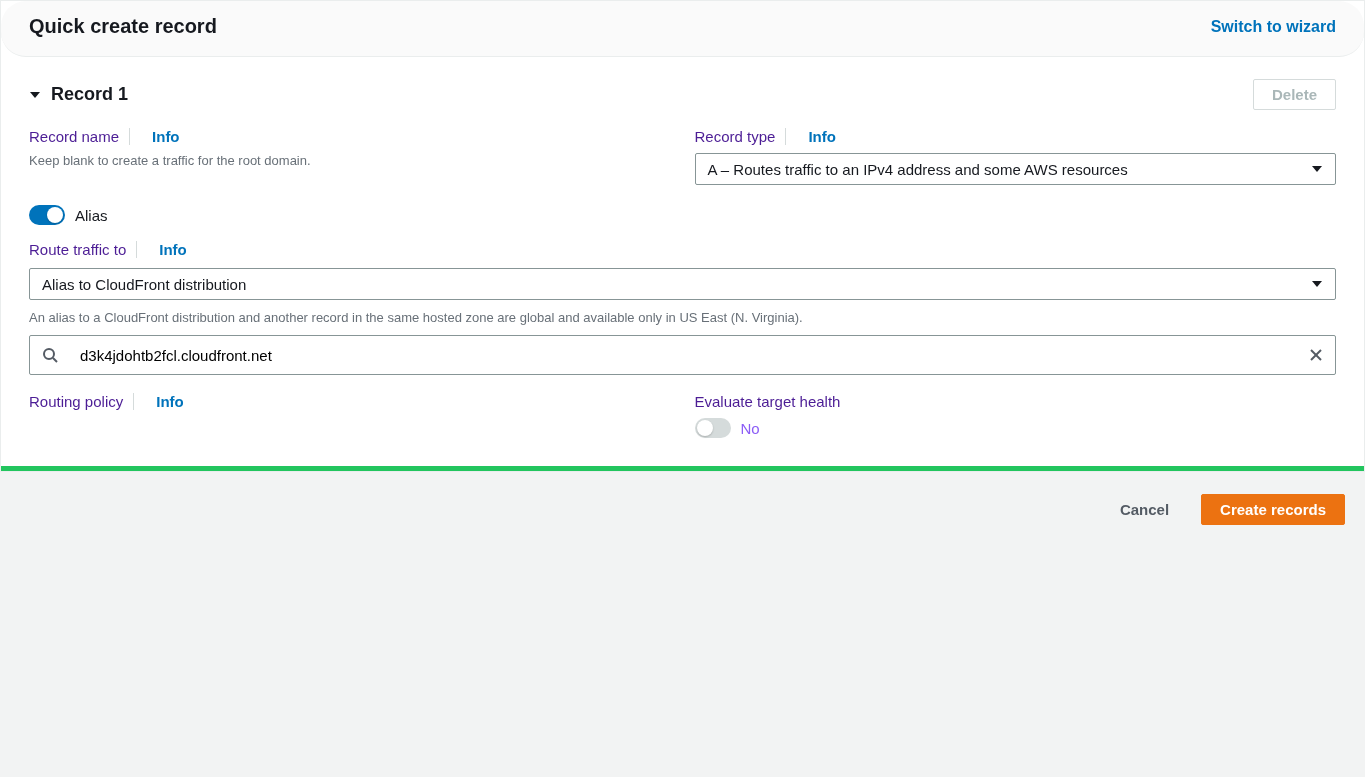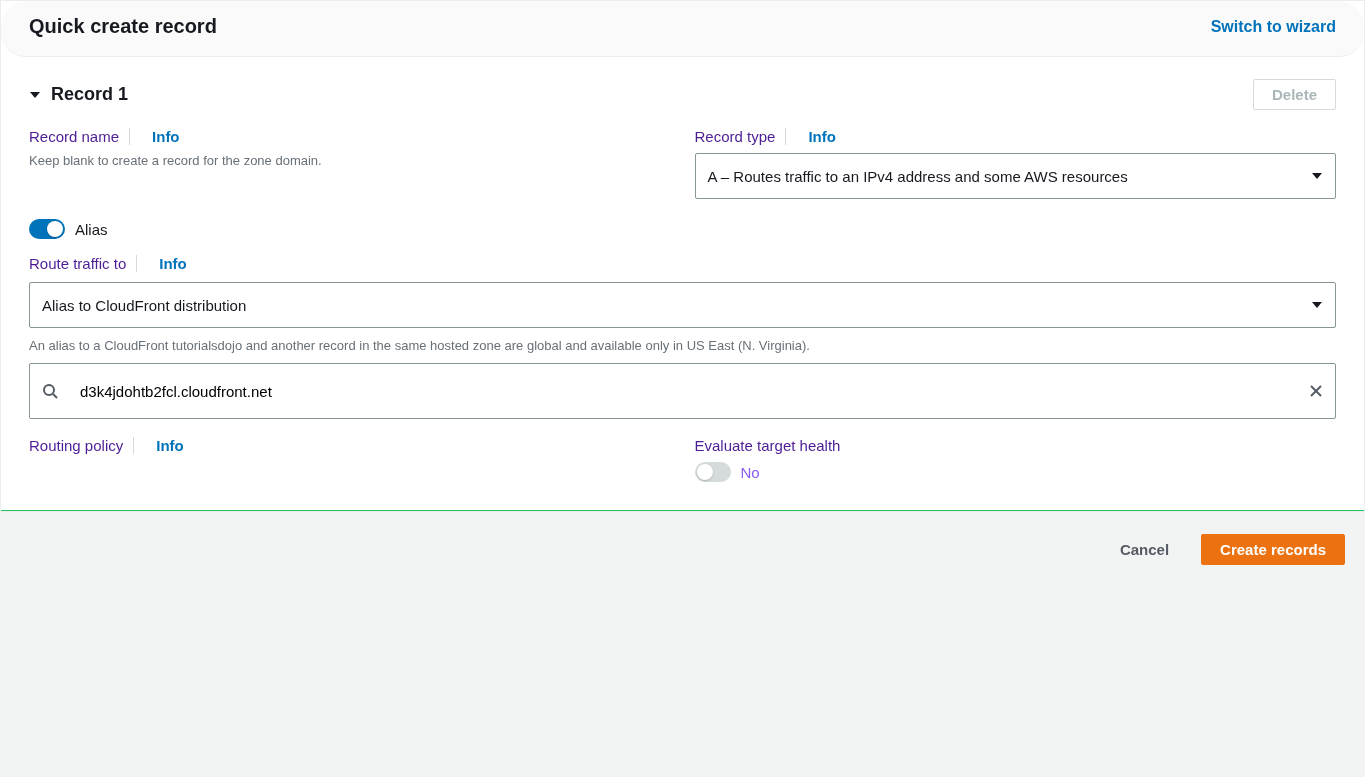--- a/index.html
+++ b/index.html
@@ -30,21 +30,21 @@
     color: #16191f;
   }
   .header-link {
     color: #0073bb;
     font-weight: 700;
     font-size: 16px;
     cursor: pointer;
   }
   .section {
     padding: 22px 28px 28px 28px;
-    border-bottom: 1px solid #22c55e;
+    border-bottom: 5px solid #22c55e;
   }
   .record-hdr {
     display: flex;
     justify-content: space-between;
     align-items: center;
     margin-bottom: 18px;
   }
   .record-hdr-left {
     display: flex;
     align-items: center;
@@ -113,21 +113,21 @@
     font-family: inherit;
     height: 36px;
   }
   .name-input { width: 300px; }
   .suffix { font-size: 15px; }
   .help { font-size: 13px; color: #687078; margin-top: 6px; }
   .select {
     position: relative;
     border: 1px solid #879596;
     border-radius: 2px;
-    height: 46px;
+    height: 32px;
     display: flex;
     align-items: center;
     padding: 0 40px 0 12px;
     font-size: 15px;
     background: #fff;
     cursor: pointer;
   }
   .select.disabled {
     background: #eaeded;
     color: #879596;
@@ -163,21 +163,21 @@
   }
   .toggle.off { background: #d5dbdb; cursor: default; }
   .toggle.off .knob { left: 2px; right: auto; }
   .toggle-label { font-size: 15px; }
   .stack > * { margin-bottom: 10px; }
   .stack .help { margin-top: 0; margin-bottom: 10px; }
   .search-wrap {
     position: relative;
     border: 1px solid #879596;
     border-radius: 2px;
-    height: 56px;
+    height: 40px;
     display: flex;
     align-items: center;
     padding: 0 40px 0 40px;
     background: #fff;
   }
   .search-wrap .search-icon-c { position: absolute; left: 12px; top: 50%; transform: translateY(-50%); }
   .search-wrap .clear-icon-c { position: absolute; right: 12px; top: 50%; transform: translateY(-50%); cursor: pointer; }
   .search-wrap input { border: none; outline: none; width: 100%; font-size: 15px; font-family: inherit; }
   .section.footer-in {
     display: flex;
@@ -214,21 +214,21 @@
       </div>
       <button class="btn disabled">Delete</button>
     </div>
 
     <div class="row">
       <div class="col">
         <div class="label-line">
           <span class="label">Record name</span>
           <span class="info-link">Info</span>
         </div>
-        <div class="help">Keep blank to create a record for the zone domain.</div>
+        <div class="help">Keep blank to create a traffic for the root domain.</div>
       </div>
       <div class="col">
         <div class="label-line">
           <span class="label">Record type</span>
           <span class="info-link">Info</span>
         </div>
         <div class="select">
           <span>A – Routes traffic to an IPv4 address and some AWS resources</span>
           <span class="caret">
             <svg width="12" height="12" viewBox="0 0 12 12">
@@ -252,21 +252,21 @@
         <span class="info-link">Info</span>
       </div>
       <div class="select">
         <span>Alias to CloudFront distribution</span>
         <span class="caret">
           <svg width="12" height="12" viewBox="0 0 12 12">
               <path d="M1 3 L11 3 L6 9 Z" fill="#16191f"></path>
             </svg>
         </span>
       </div>
-      <div class="help">An alias to a CloudFront tutorialsdojo and another record in the same hosted zone are global and available only in US East (N. Virginia).</div>
+      <div class="help">An alias to a CloudFront distribution and another record in the same hosted zone are global and available only in US East (N. Virginia).</div>
       <div class="search-wrap">
         <span class="search-icon-c">
           <svg width="16" height="16" viewBox="0 0 16 16">
               <circle cx="7" cy="7" r="5" stroke="#545b64" stroke-width="2" fill="none"></circle>
               <line x1="11" y1="11" x2="15" y2="15" stroke="#545b64" stroke-width="2"></line>
             </svg>
         </span>
         <input type="text" value="d3k4jdohtb2fcl.cloudfront.net" style="">
         <span class="clear-icon-c">
           <svg width="14" height="14" viewBox="0 0 14 14">

